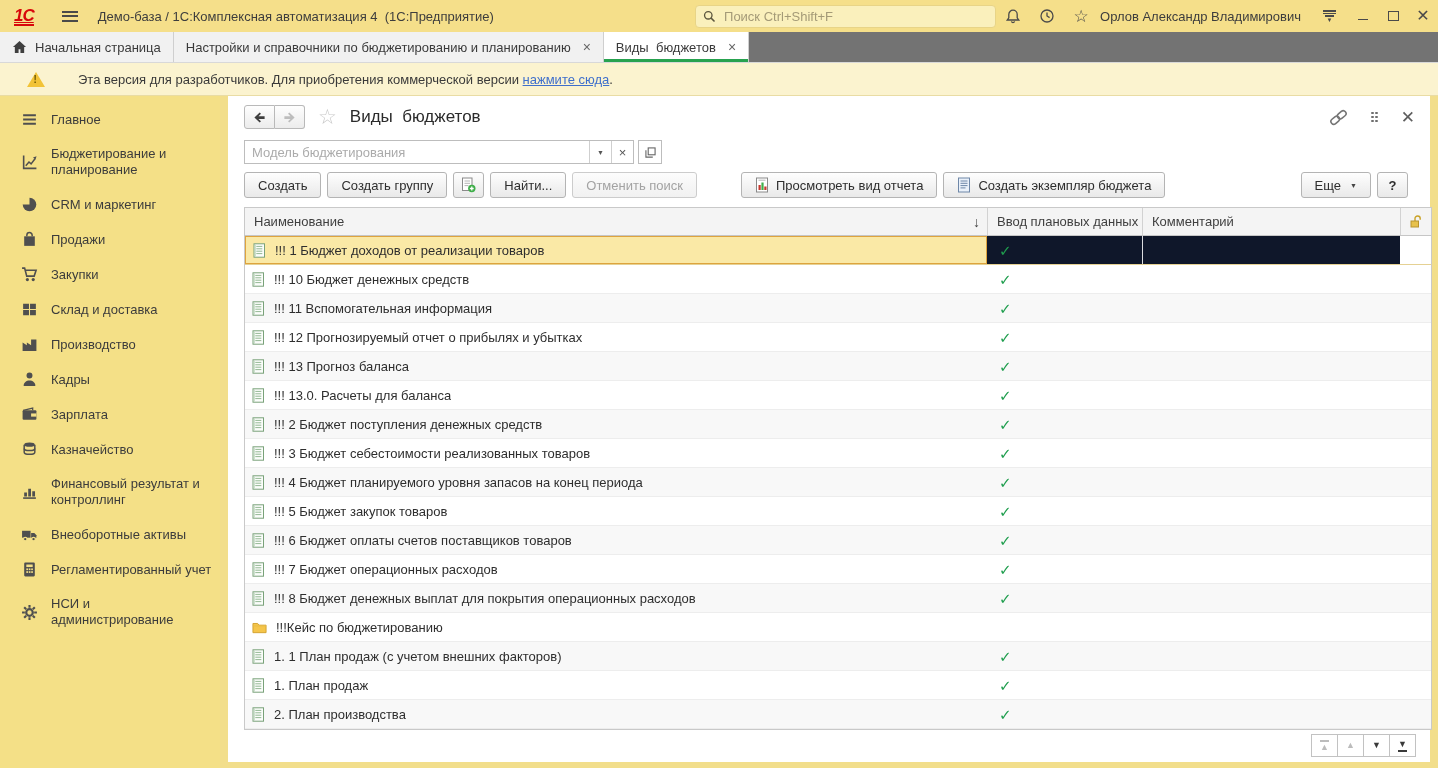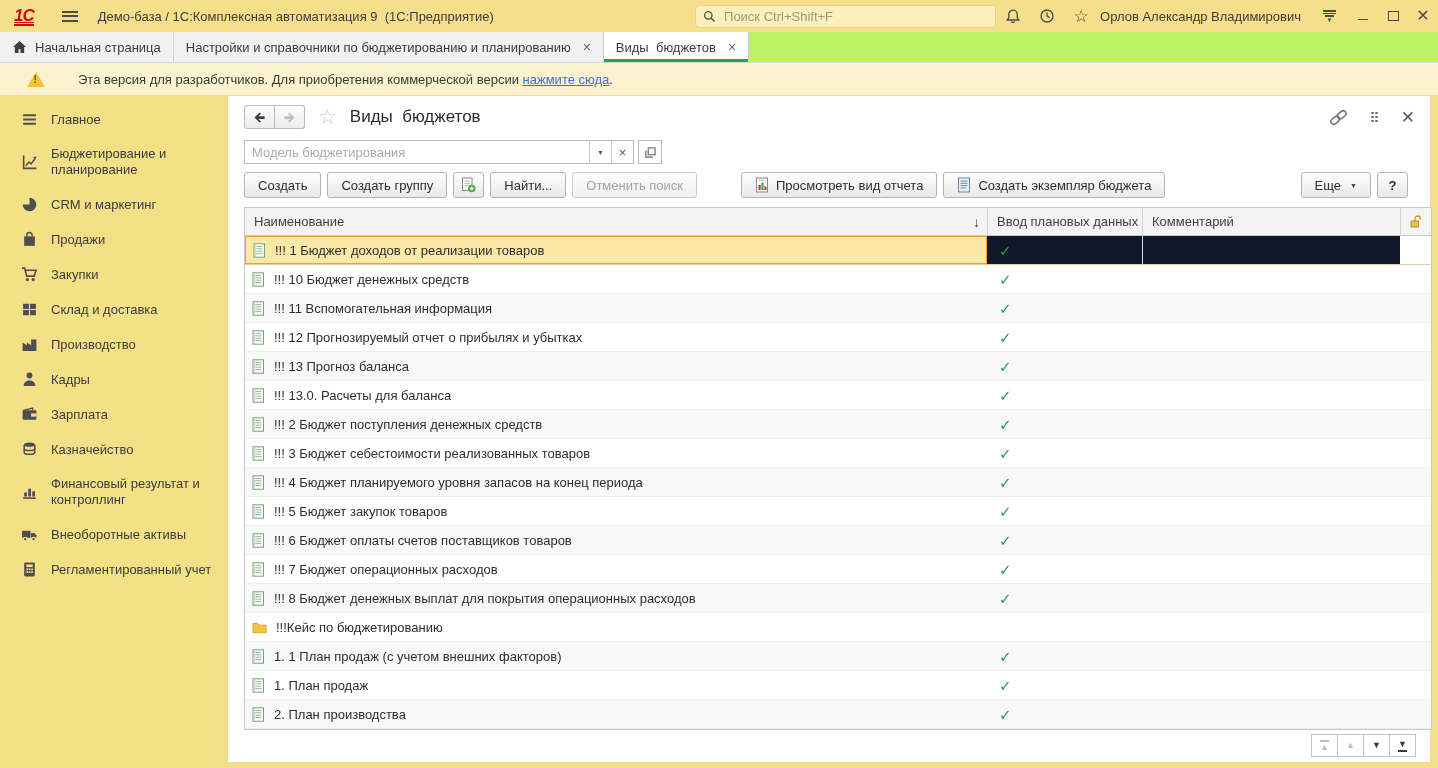--- a/index.html
+++ b/index.html
@@ -26,21 +26,21 @@
   .svcmenu{display:flex;flex-direction:column;align-items:center;gap:1px;cursor:pointer;margin:0 12px;}
   .svcmenu i{display:block;width:13px;height:1.6px;background:#4A4A4A;}
   .svcmenu i.short{width:9px;}
   .svcmenu b{font-size:6px;color:#4A4A4A;font-weight:normal;line-height:4px;}
   .winbtn{width:30px;height:100%;display:flex;align-items:center;justify-content:center;cursor:pointer;color:#4A4A4A;}
   .wmin{width:10px;height:1.5px;background:#4A4A4A;margin-top:7px;}
   .wmax{width:9px;height:8px;border:1.4px solid #4A4A4A;}
   .wclose{font-size:16px;line-height:1;}
 
   
-  .tabbar{height:30px;background:#bef264;border-bottom:1px solid #D8D8D8;display:flex;flex-shrink:0;}
+  .tabbar{height:30px;background:#737373;border-bottom:1px solid #D8D8D8;display:flex;flex-shrink:0;}
   .tab{display:flex;align-items:center;gap:8px;padding:0 12px;background:#F1F1F1;
     border-right:1px solid #CFCFCF;position:relative;cursor:pointer;color:#3A3A3A;white-space:pre;}
   .tab.active{background:#FFFFFF;}
   .tab.active::after{content:"";position:absolute;left:0;right:0;bottom:0;height:3px;background:#27A24F;}
   .tabclose{color:#666;font-size:14px;margin-left:4px;cursor:pointer;}
 
   
   .banner{height:32px;background:#FBF3CF;border-bottom:1px solid #E9DCA4;display:flex;
     align-items:center;padding-left:27px;flex-shrink:0;color:#3A3A3A;text-align:right;}
   .warn{width:0;height:0;border-left:9px solid transparent;border-right:9px solid transparent;
@@ -130,21 +130,21 @@
   .snbtn.disabled .sn-ico{color:#BCBCBC;}
 </style>
 </head>
 <body>
 
 <div class="app">
 
   <div class="titlebar">
     <span class="logo">1С</span>
     <span class="burger"></span>
-    <span class="tb-title">Демо-база / 1С:Комплексная автоматизация 9  (1С:Предприятие)</span>
+    <span class="tb-title">Демо-база / 1С:Комплексная автоматизация 4  (1С:Предприятие)</span>
 
     <div class="tb-search">
       <svg width="13" height="13" viewBox="0 0 16 16">
         <circle cx="6.5" cy="6.5" r="4.6" fill="none" stroke="#5B553E" stroke-width="1.6"></circle>
         <path d="M10 10l4.2 4.2" stroke="#5B553E" stroke-width="1.8"></path>
       </svg>
       <input placeholder="Поиск Ctrl+Shift+F" style="">
     </div>
 
     <span class="tb-ico">
@@ -301,20 +301,29 @@
             <g fill="#F4E087">
               <rect x="5" y="7" width="1.6" height="1.6"></rect>
               <rect x="7.3" y="7" width="1.6" height="1.6"></rect>
               <rect x="9.6" y="7" width="1.6" height="1.6"></rect>
               <rect x="5" y="9.6" width="1.6" height="1.6"></rect>
               <rect x="7.3" y="9.6" width="1.6" height="1.6"></rect>
               <rect x="9.6" y="9.6" width="1.6" height="1.6"></rect>
             </g>
           </svg>
         <span class="slabel">Регламентированный учет</span>
+      </div>
+      <div class="side-item">
+        <svg width="17" height="17" viewBox="0 0 16 16">
+            <circle cx="8" cy="8" r="3.1" fill="none" stroke="#4F4F4F" stroke-width="2.1"></circle>
+            <g stroke="#4F4F4F" stroke-width="2">
+              <path d="M8 1v2.6M8 12.4V15M1 8h2.6M12.4 8H15M3 3l1.9 1.9M11.1 11.1 13 13M13 3l-1.9 1.9M4.9 11.1 3 13"></path>
+            </g>
+          </svg>
+        <span class="slabel">НСИ и администрирование</span>
       </div>
     </div>
 
     <div class="content">
 
       <div class="cmdbar">
         <div class="navgroup">
           <span class="navbtn back">
             <svg width="15" height="13" viewBox="0 0 16 14">
                 <path d="M13.5 5.6H6.9l2.7-2.7L8.2 1.5 2.5 7l5.7 5.5 1.4-1.4-2.7-2.6h6.6z" fill="#3F3F3F"></path>

